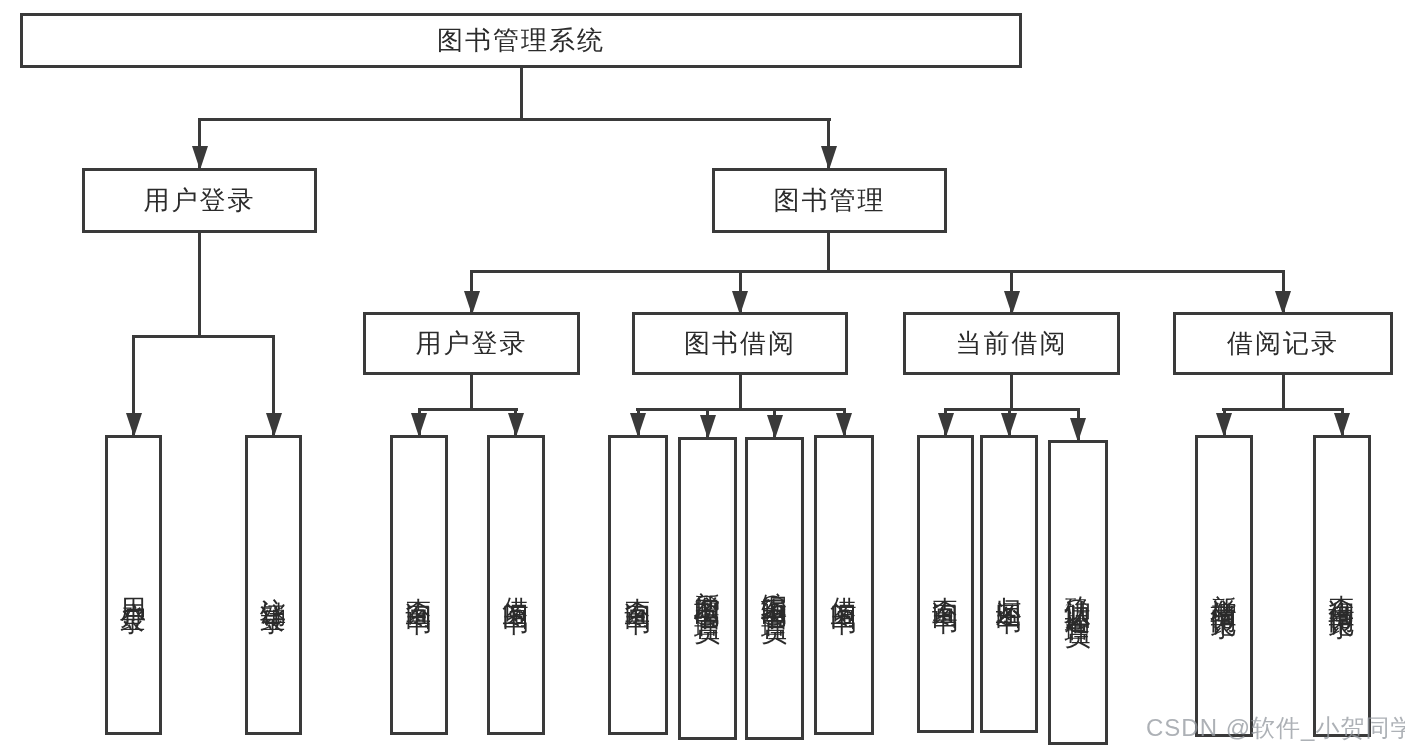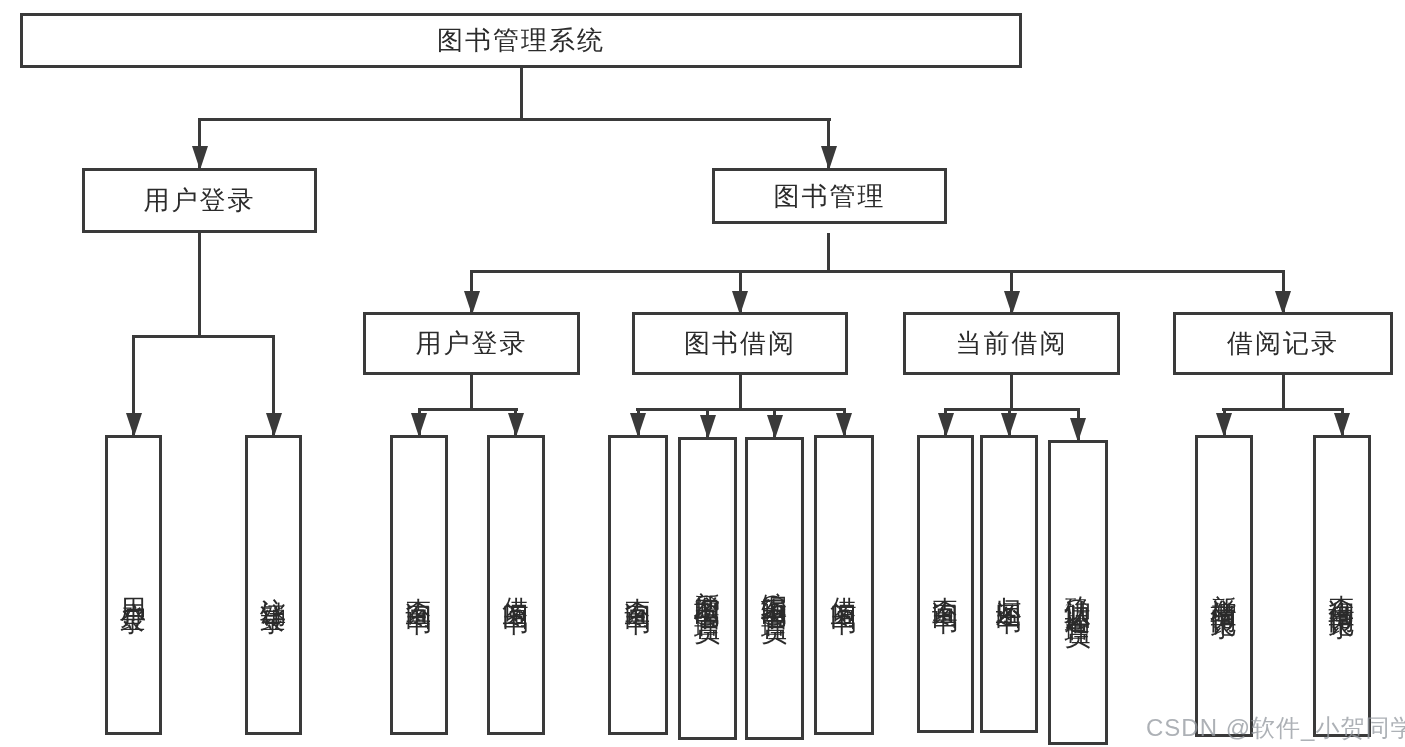--- a/index.html
+++ b/index.html
@@ -44,21 +44,21 @@
   <div class="vline" style="left:520px;top:68px;height:50px"></div>
   <div class="hline" style="left:198px;top:118px;width:633px"></div>
   <div class="vline" style="left:198px;top:118px;height:52px"></div>
   <div class="vline" style="left:827px;top:118px;height:52px"></div>
   <div class="arrow" style="left:192px;top:146px"></div>
   <div class="arrow" style="left:821px;top:146px"></div>
 
   <div class="box" style="left:82px;top:168px;width:235px;height:65px">
     <span class="lbl">用户登录</span>
   </div>
-  <div class="box" style="left:712px;top:168px;width:235px;height:56px">
+  <div class="box" style="left:712px;top:168px;width:235px;height:65px">
     <span class="lbl">图书管理</span>
   </div>
 
   <div class="vline" style="left:198px;top:233px;height:102px"></div>
   <div class="hline" style="left:132px;top:335px;width:143px"></div>
   <div class="vline" style="left:132px;top:335px;height:102px"></div>
   <div class="vline" style="left:272px;top:335px;height:102px"></div>
   <div class="arrow" style="left:126px;top:413px"></div>
   <div class="arrow" style="left:266px;top:413px"></div>
 

